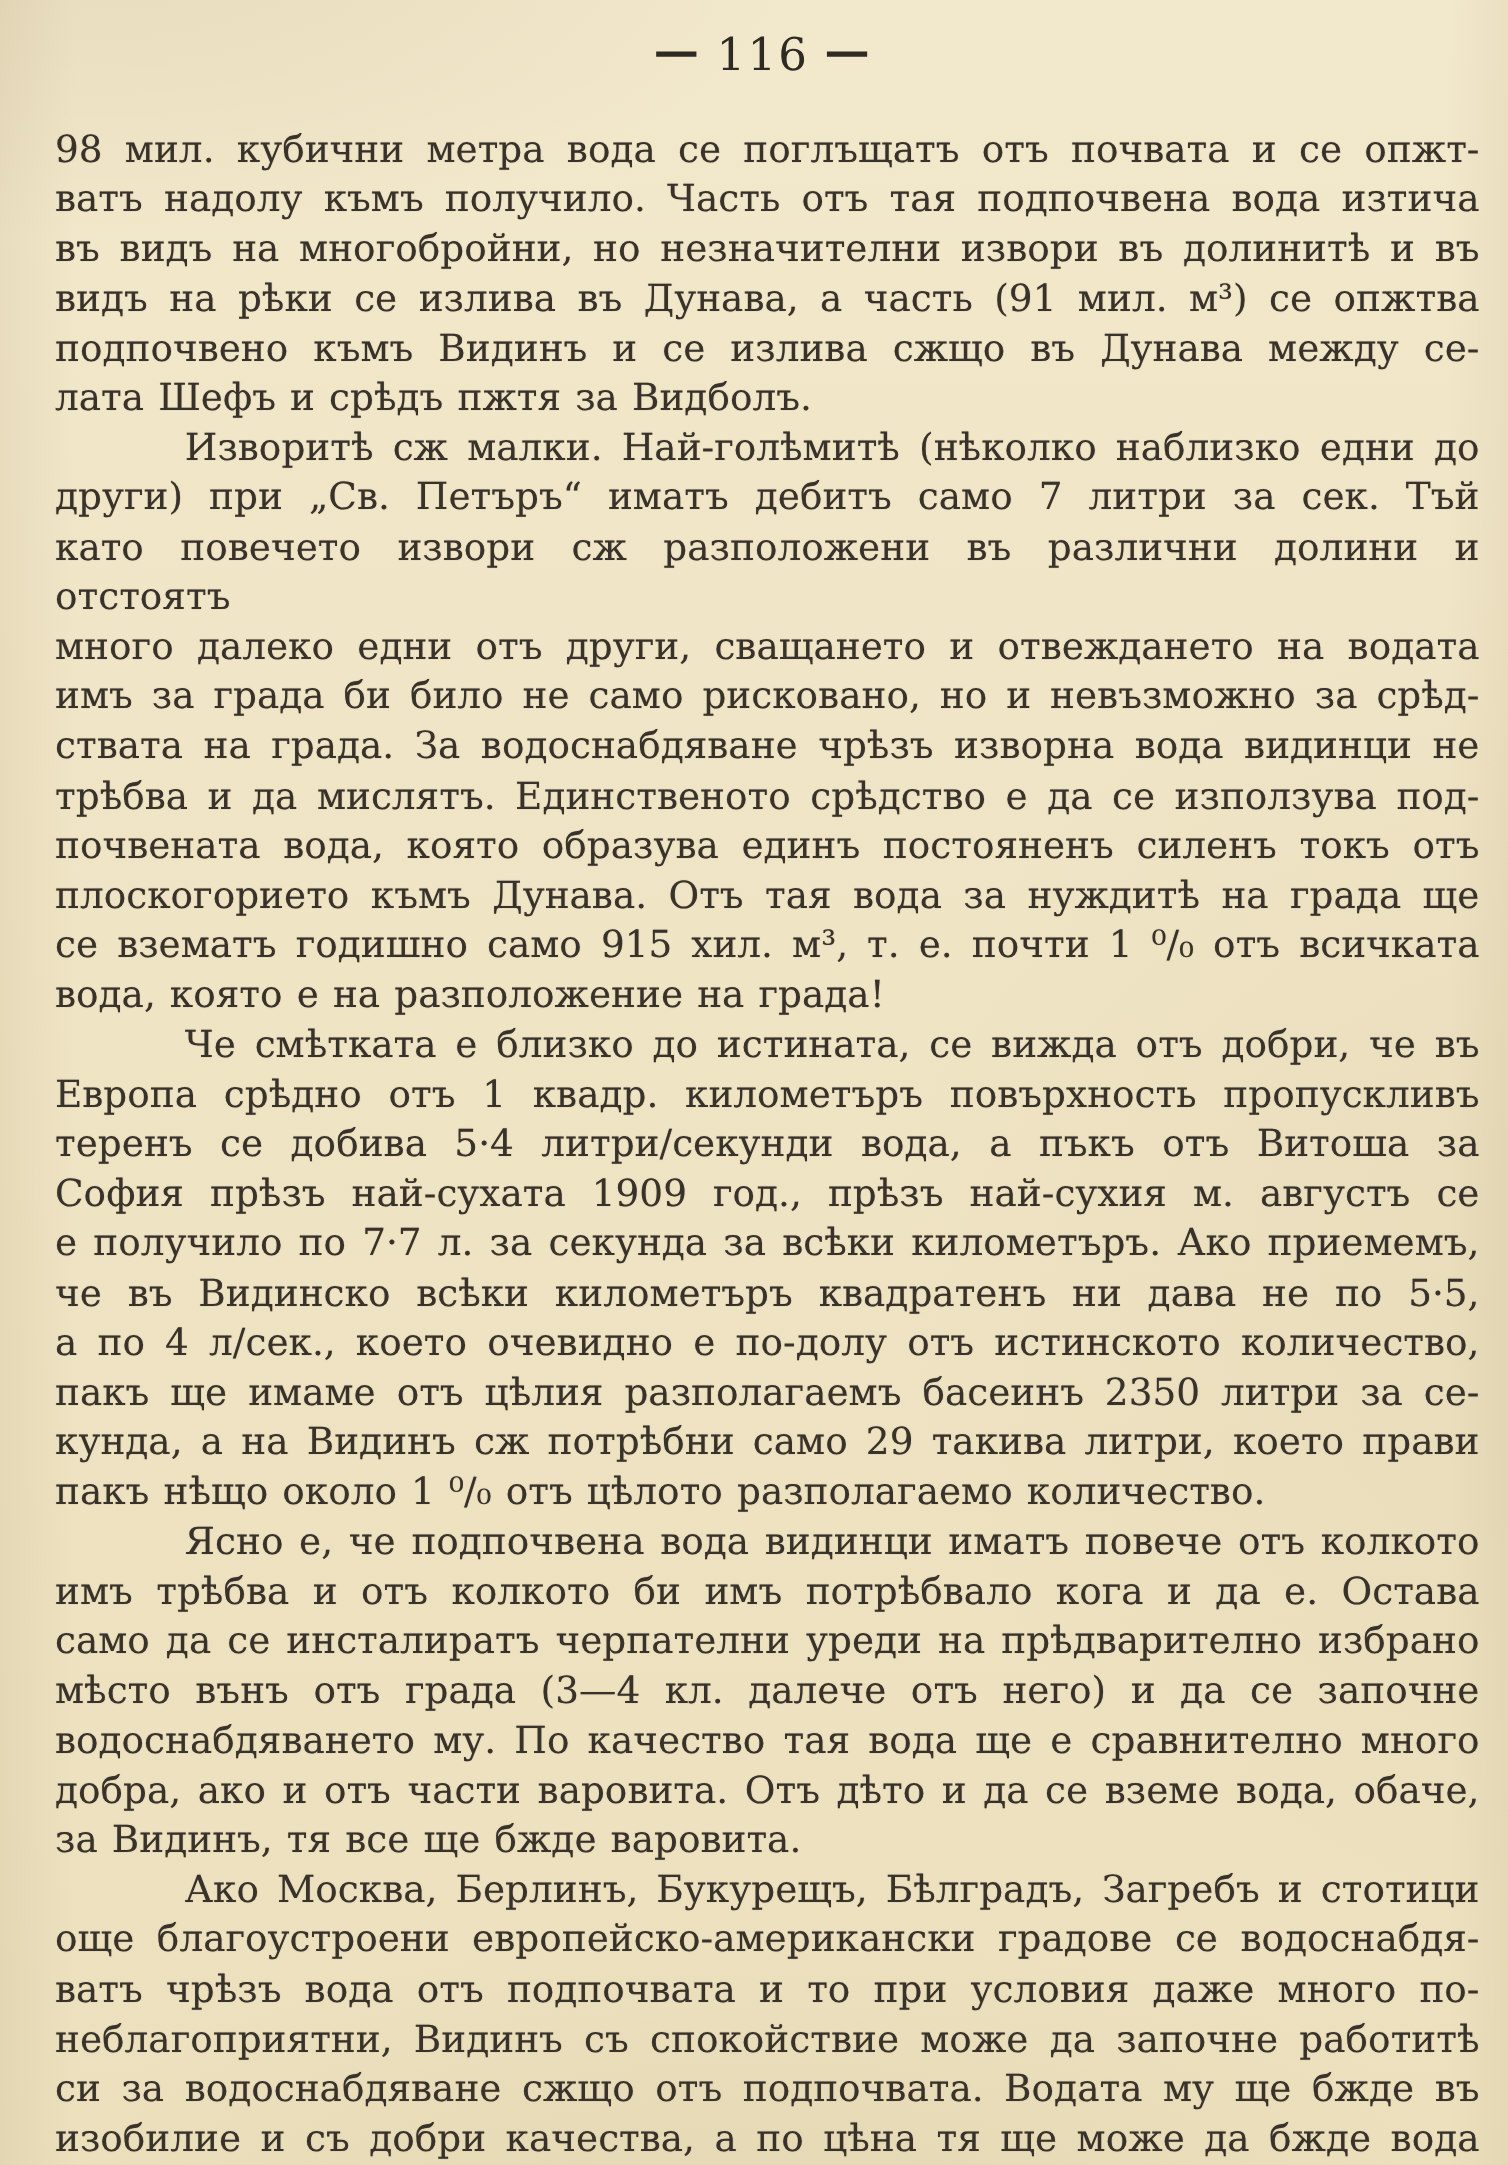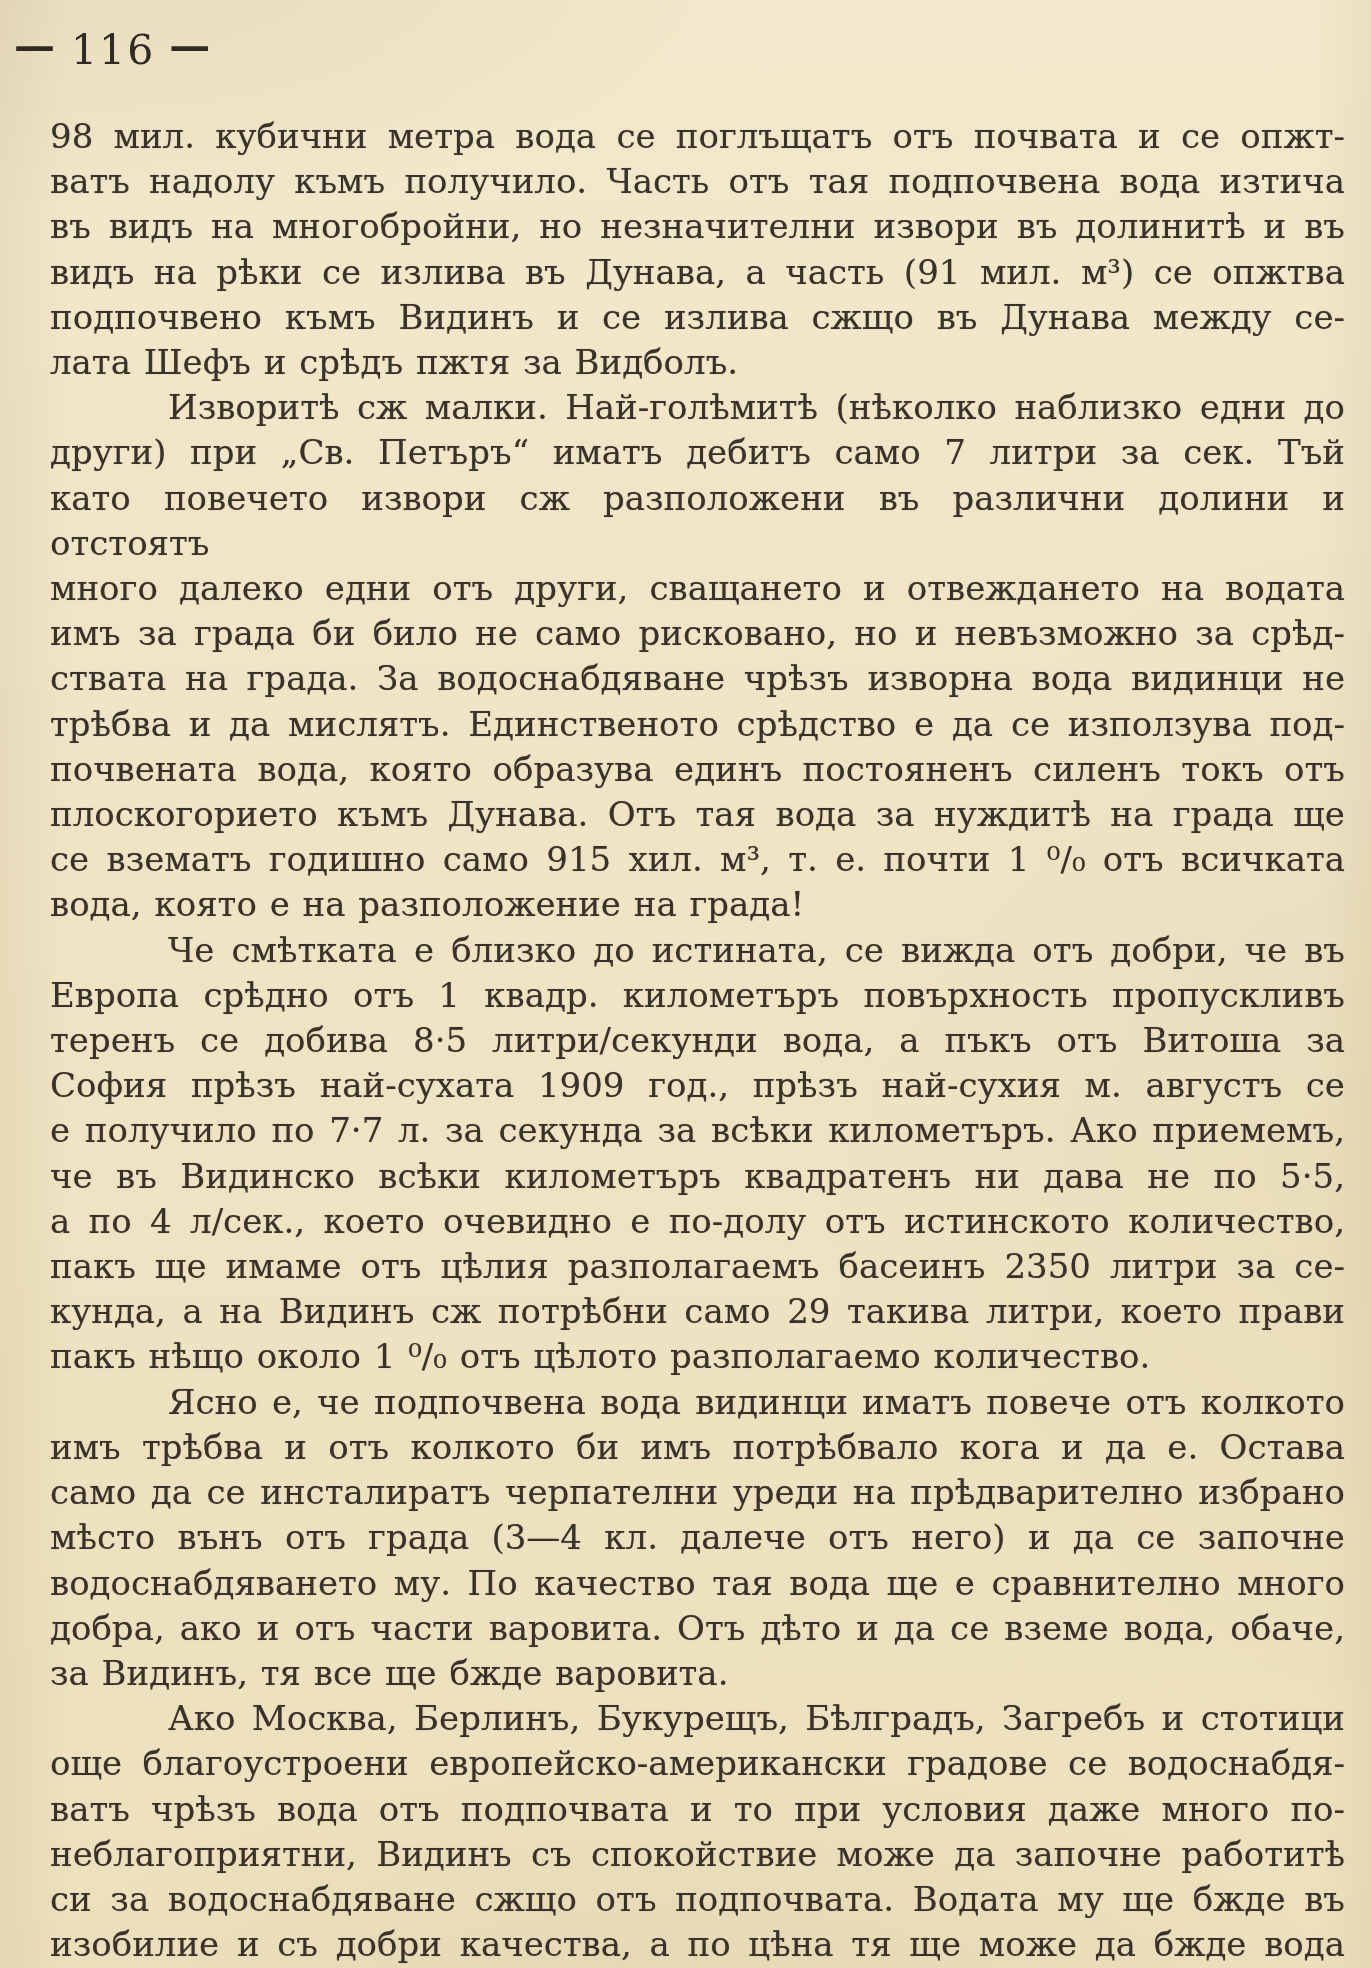--- a/index.html
+++ b/index.html
@@ -15,23 +15,25 @@
     font-family: "DejaVu Serif", "Liberation Serif", serif;
     background:
       radial-gradient(1100px 480px at 6% -4%, rgba(121, 96, 48, 0.10), transparent 62%),
       radial-gradient(900px 900px at 104% 58%, rgba(121, 96, 48, 0.05), transparent 70%),
       radial-gradient(1000px 420px at 50% 104%, rgba(121, 96, 48, 0.07), transparent 70%),
       linear-gradient(90deg, rgba(110, 85, 40, 0.07), transparent 5%, transparent 96%, rgba(110, 85, 40, 0.06)),
       linear-gradient(180deg, #f2e8cb 0%, #efe4c4 45%, #ece0bd 100%);
   }
   .header {
     padding-top: 26px;
+    text-align: center;
     font-size: 41px;
     letter-spacing: 2px;
     color: #2f2a23;
+    padding-left: 16px;
   }
   .header .dash { position: relative; top: -4px; padding: 0 14px; font-weight: bold; }
   .body {
     margin-top: 40px;
     padding: 0 26px 0 50px;
     font-size: 34px;
     line-height: 45.2px;
     text-shadow: 0 0 1px rgba(57, 50, 42, 0.38);
     word-spacing: 2px;
   }
@@ -59,21 +61,21 @@
       <div class="line fill">много далеко едни отъ други, сващането и отвеждането на водата</div>
       <div class="line fill">имъ за града би било не само рисковано, но и невъзможно за срѣд-</div>
       <div class="line fill">ствата на града. За водоснабдяване чрѣзъ изворна вода видинци не</div>
       <div class="line fill">трѣбва и да мислятъ. Единственото срѣдство е да се използува под-</div>
       <div class="line fill">почвената вода, която образува единъ постояненъ силенъ токъ отъ</div>
       <div class="line fill">плоскогорието къмъ Дунава. Отъ тая вода за нуждитѣ на града ще</div>
       <div class="line fill">се взематъ годишно само 915 хил. м³, т. е. почти 1 ⁰/₀ отъ всичката</div>
       <div class="line">вода, която е на разположение на града!</div>
       <div class="line fill indent">Че смѣтката е близко до истината, се вижда отъ добри, че въ</div>
       <div class="line fill">Европа срѣдно отъ 1 квадр. километъръ повърхность пропускливъ</div>
-      <div class="line fill">теренъ се добива 8·5 литри/секунди вода, а пъкъ отъ Витоша за</div>
+      <div class="line fill">теренъ се добива 5·4 литри/секунди вода, а пъкъ отъ Витоша за</div>
       <div class="line fill">София прѣзъ най-сухата 1909 год., прѣзъ най-сухия м. августъ се</div>
       <div class="line fill">е получило по 7·7 л. за секунда за всѣки километъръ. Ако приемемъ,</div>
       <div class="line fill">че въ Видинско всѣки километъръ квадратенъ ни дава не по 5·5,</div>
       <div class="line fill">а по 4 л/сек., което очевидно е по-долу отъ истинското количество,</div>
       <div class="line fill">пакъ ще имаме отъ цѣлия разполагаемъ басеинъ 2350 литри за се-</div>
       <div class="line fill">кунда, а на Видинъ сж потрѣбни само 29 такива литри, което прави</div>
       <div class="line">пакъ нѣщо около 1 ⁰/₀ отъ цѣлото разполагаемо количество.</div>
       <div class="line fill indent">Ясно е, че подпочвена вода видинци иматъ повече отъ колкото</div>
       <div class="line fill">имъ трѣбва и отъ колкото би имъ потрѣбвало кога и да е. Остава</div>
       <div class="line fill">само да се инсталиратъ черпателни уреди на прѣдварително избрано</div>

